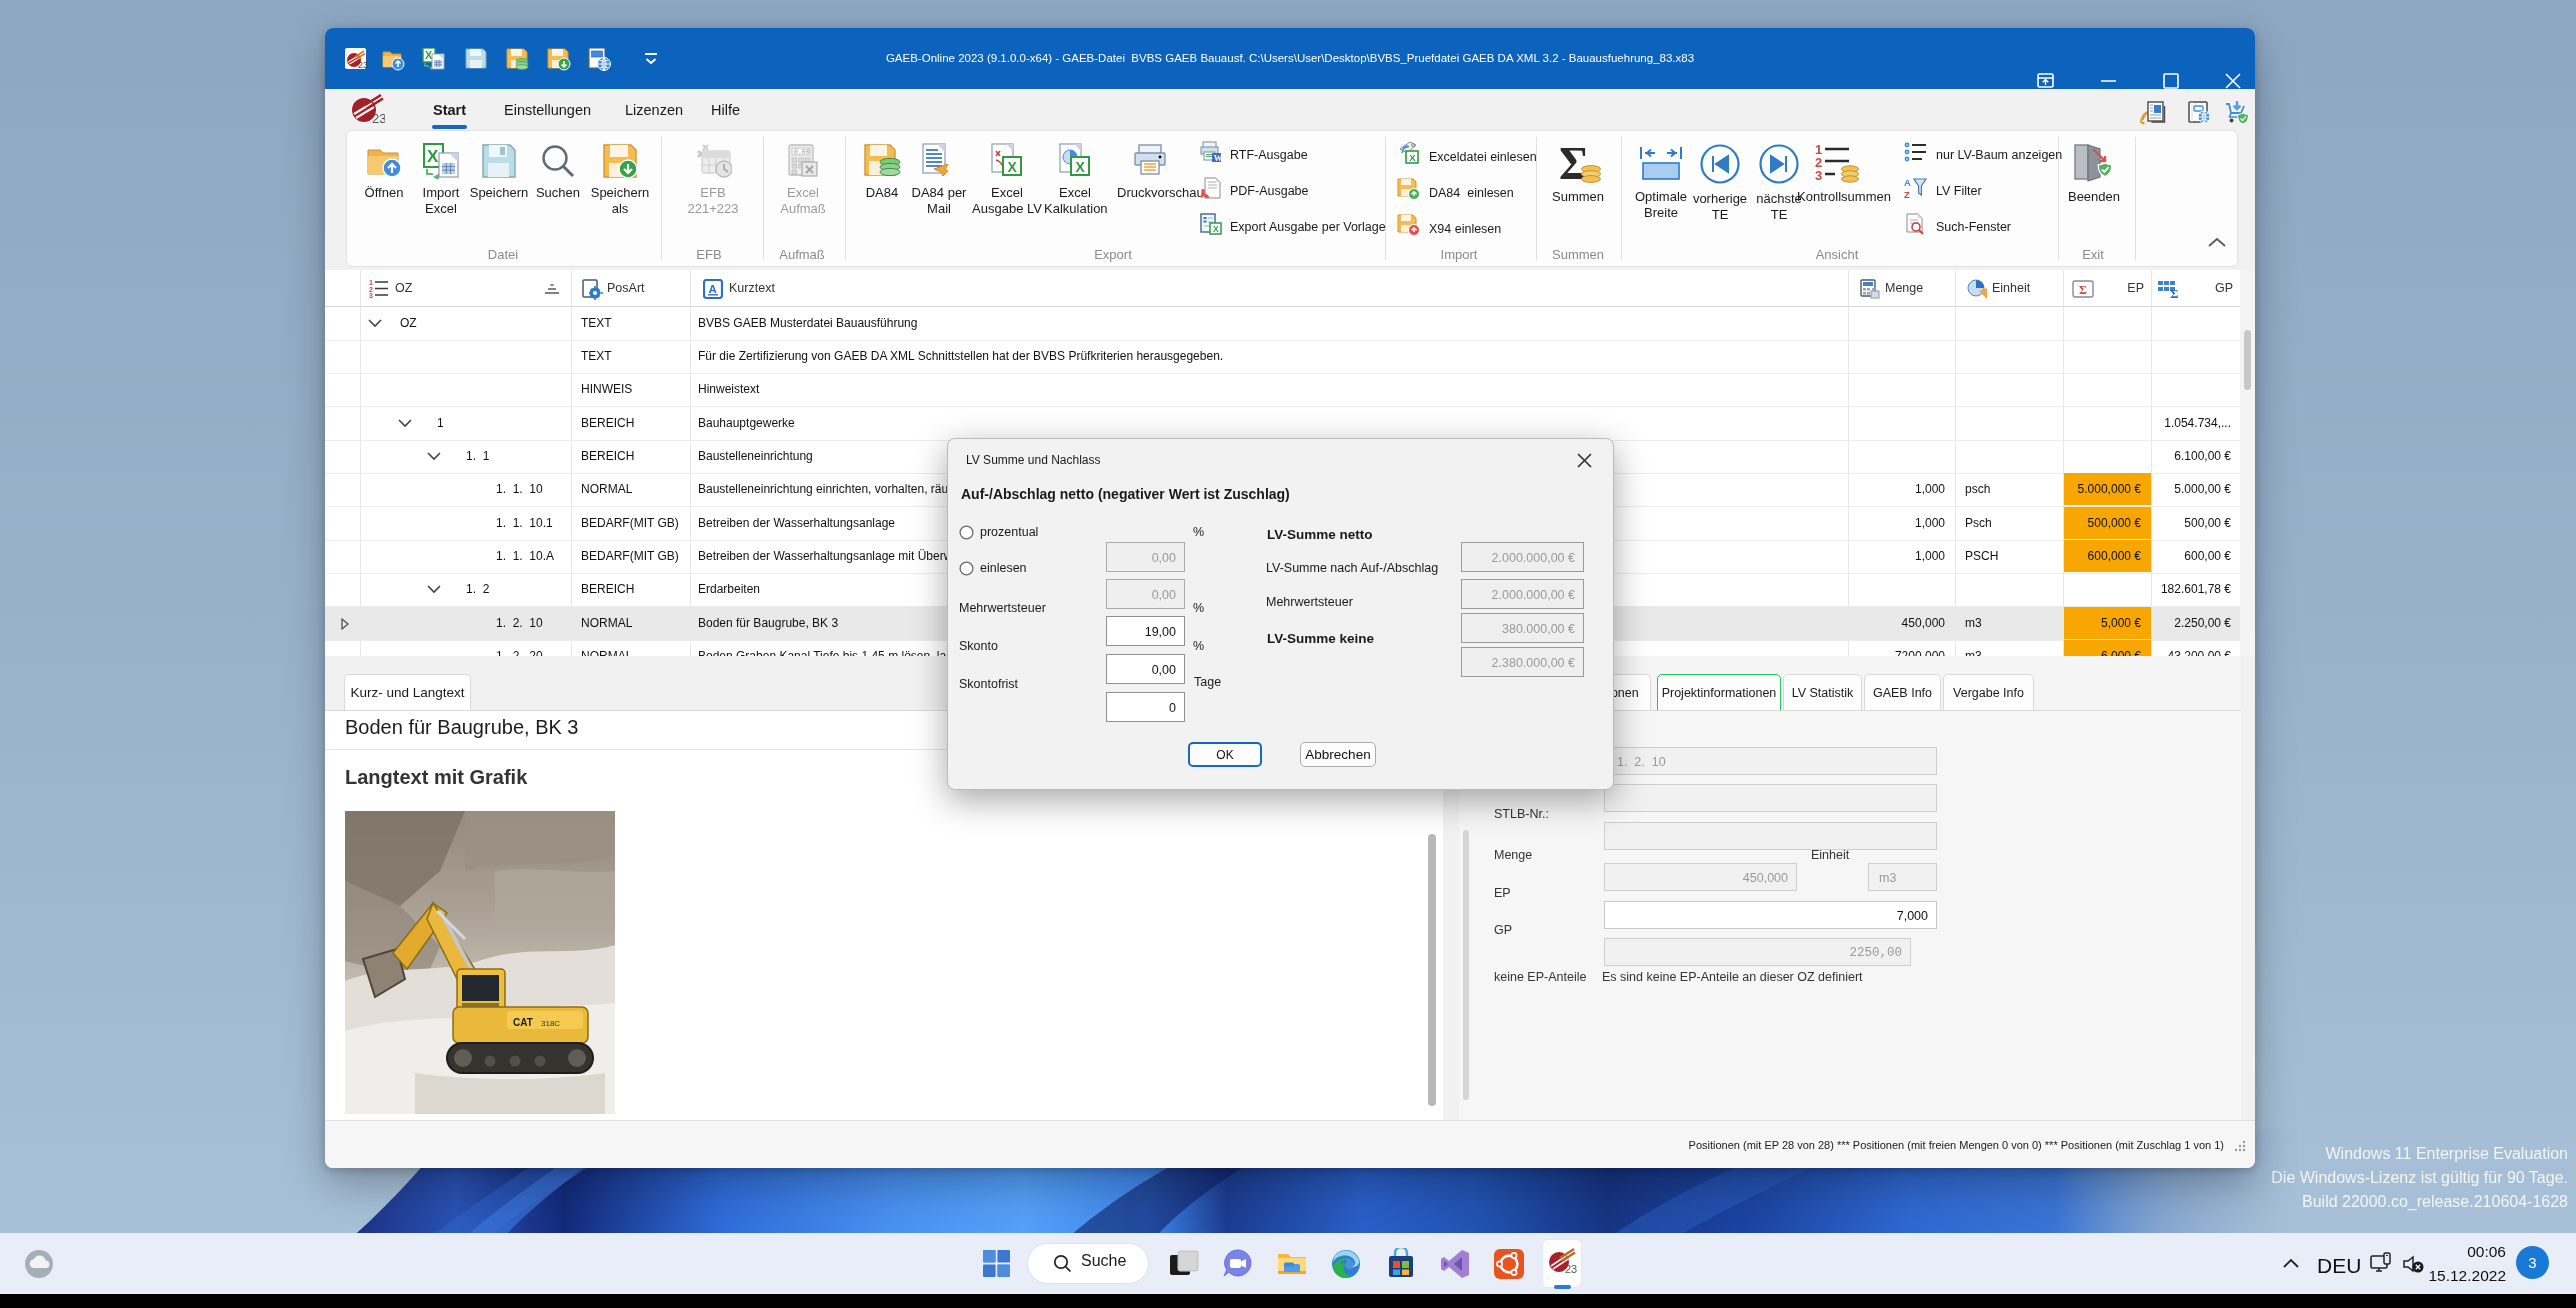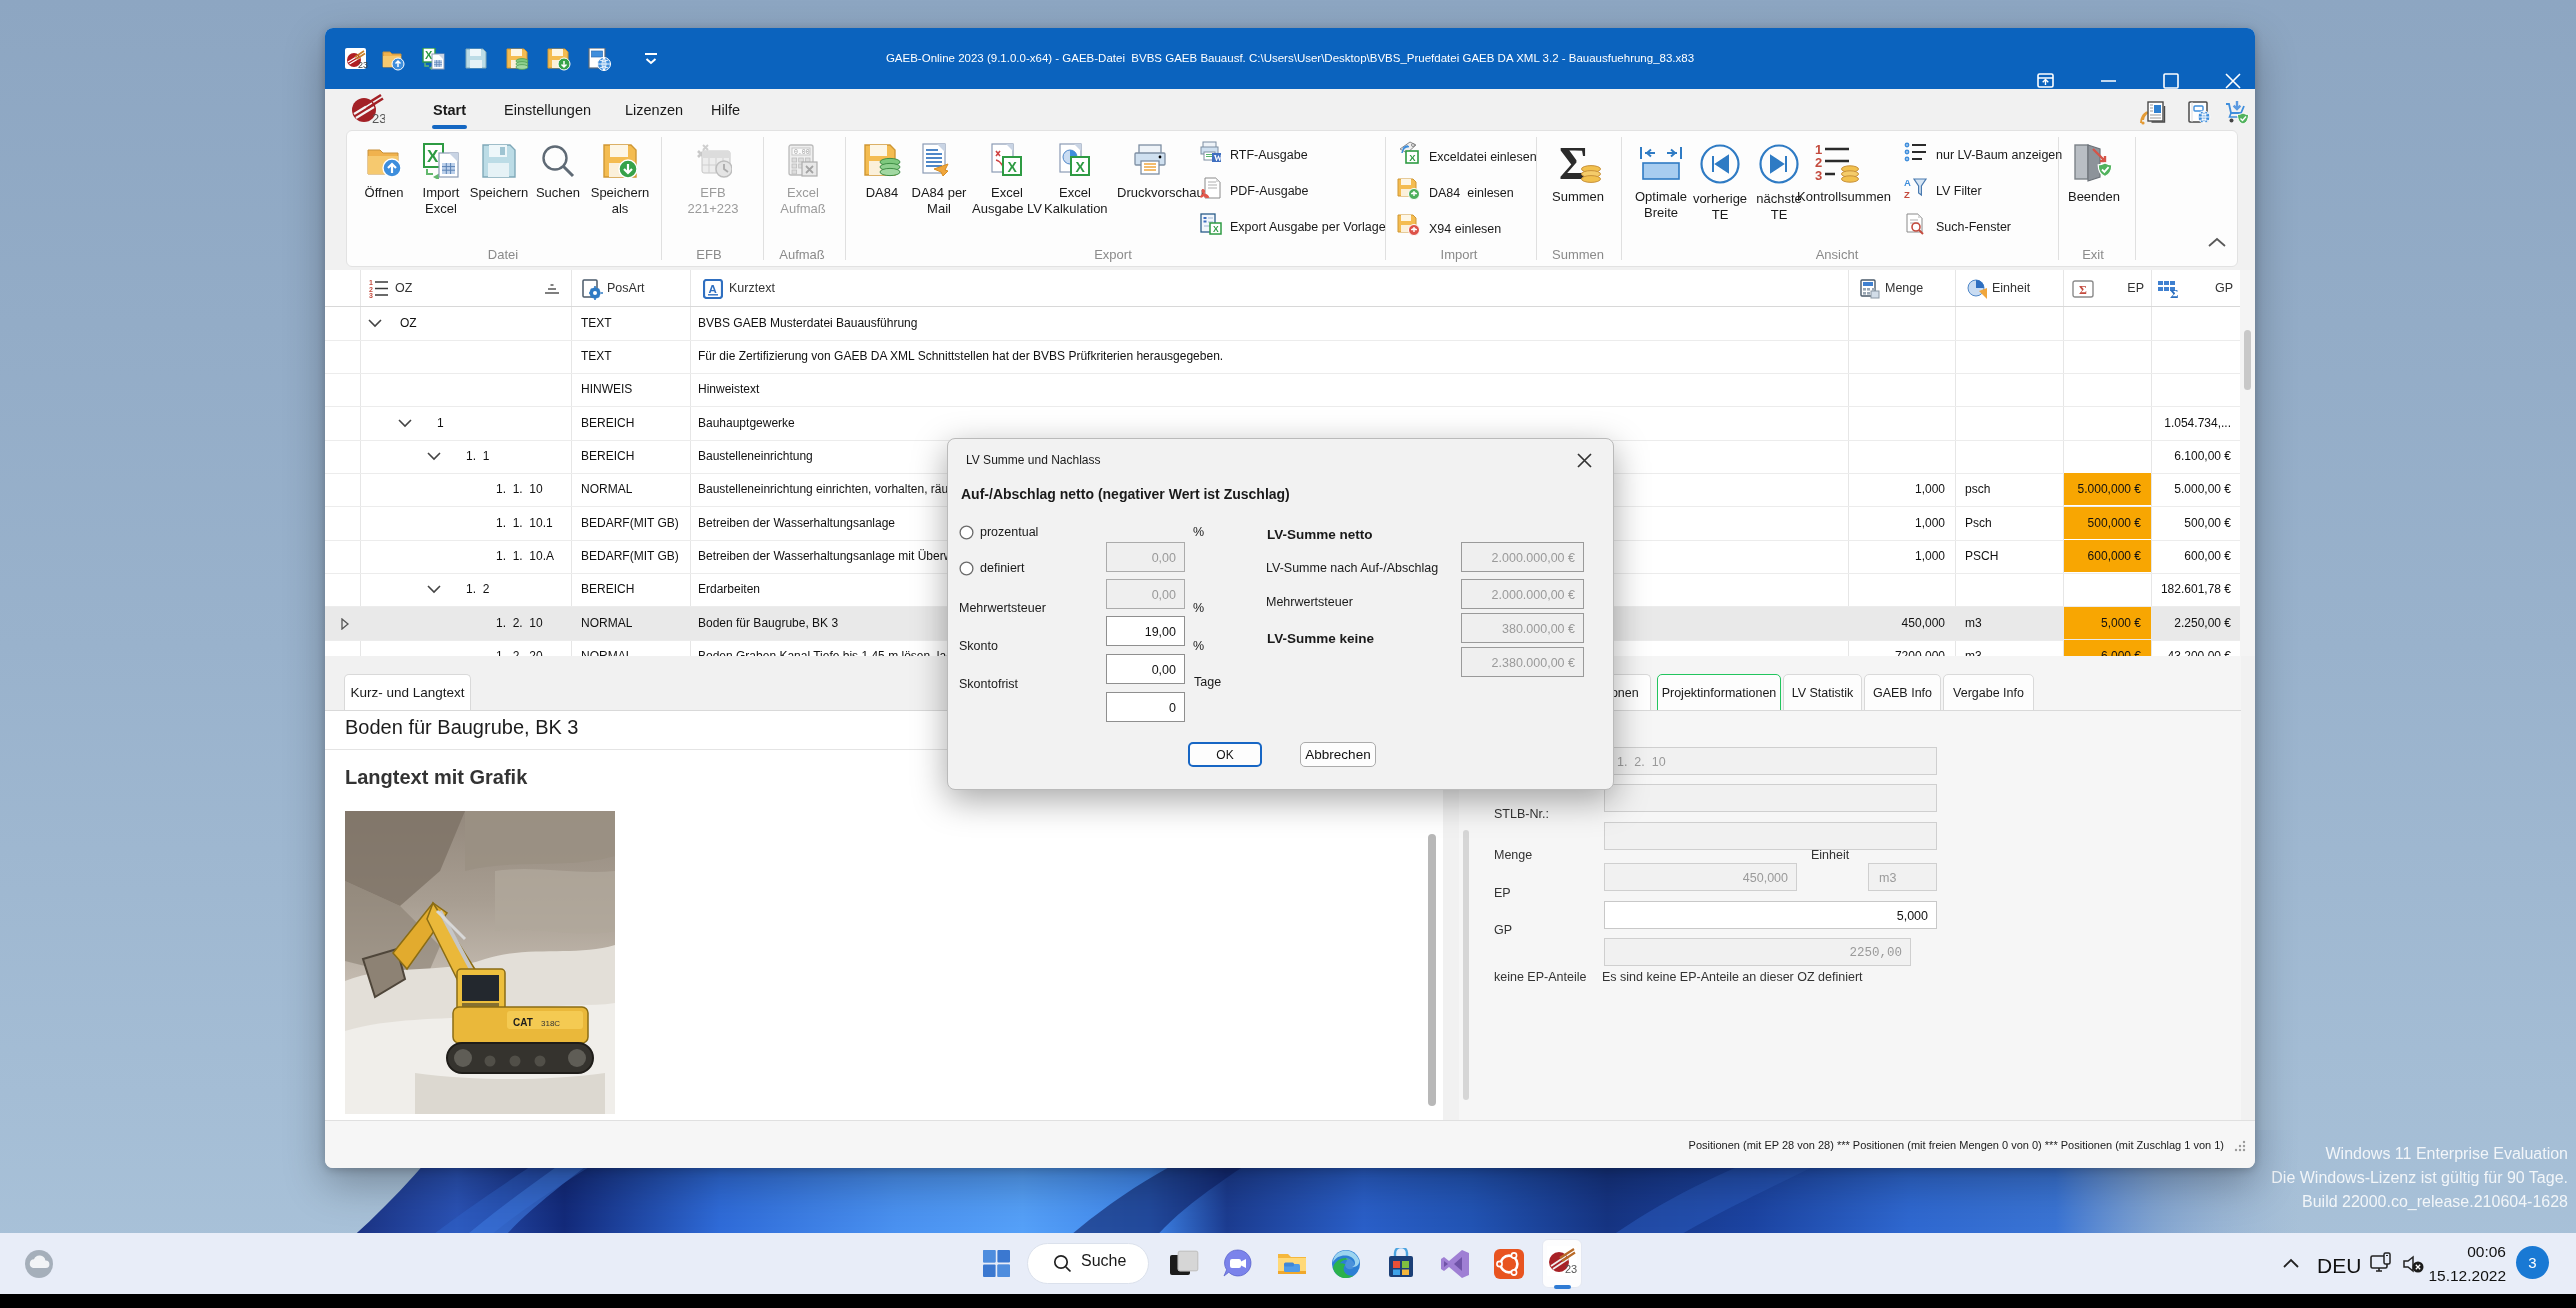--- a/index.html
+++ b/index.html
@@ -693,21 +693,21 @@
       <div class="dlab" style="left:35px;top:192px;color:#333">Menge</div>
       <div class="dbox" style="left:145px;top:185px;width:193px;height:28px;background:#f1f1f1;border-color:#cfcfcf;">
           <span>450,000</span>
         </div>
       <div class="dlab" style="left:352px;top:192px;color:#333">Einheit</div>
       <div class="dbox" style="left:409px;top:185px;width:69px;height:28px;background:#f1f1f1;border-color:#cfcfcf;">
           <span style="left:10px;right:auto">m3</span>
         </div>
       <div class="dlab" style="left:35px;top:230px;color:#333">EP</div>
       <div class="dbox dboxw" style="left:145px;top:223px;width:333px;height:28px;border-color:#c8c8c8;">
-          <span style="color:#111">5,000</span>
+          <span style="color:#111">7,000</span>
         </div>
       <div class="dlab" style="left:35px;top:267px;color:#333">GP</div>
       <div class="dbox" style="left:145px;top:260px;width:307px;height:28px;background:#f1f1f1;border-color:#cfcfcf;font-family:Liberation Mono, monospace;">
           <span>2250,00</span>
         </div>
       <div class="dlab" style="left:35px;top:314px;color:#333">keine EP-Anteile</div>
       <div class="dlab" style="left:143px;top:314px;color:#333">Es sind keine EP-Anteile an dieser OZ definiert</div>
     </div>
   </div>
   <div id="statusbar" class="abs">
@@ -735,21 +735,21 @@
       <circle cx="7.5" cy="7.5" r="6.4" fill="#fff" stroke="#6a6a6a" stroke-width="1.3"></circle>
     </svg>
   <div class="dlab" style="left:32px;top:86px;">prozentual</div>
   <div class="dbox" style="left:158px;top:81px;width:79px;height:30px;">
       <span style="line-height:30px">0,00</span>
     </div>
   <div class="dlab" style="left:245px;top:86px;">%</div>
   <svg class="abs" style="left:11px;top:122px" width="15" height="15" viewBox="0 0 15 15">
       <circle cx="7.5" cy="7.5" r="6.4" fill="#fff" stroke="#6a6a6a" stroke-width="1.3"></circle>
     </svg>
-  <div class="dlab" style="left:32px;top:122px;">definiert</div>
+  <div class="dlab" style="left:32px;top:122px;">einlesen</div>
   <div class="dbox" style="left:158px;top:118px;width:79px;height:30px;">
       <span style="line-height:30px">0,00</span>
     </div>
   <div class="dlab" style="left:11px;top:162px;">Mehrwertsteuer</div>
   <div class="dbox dboxw" style="left:158px;top:155px;width:79px;height:30px;">
       <span style="line-height:30px;color:#111">19,00</span>
     </div>
   <div class="dlab" style="left:245px;top:162px;">%</div>
   <div class="dlab" style="left:11px;top:200px;">Skonto</div>
   <div class="dbox dboxw" style="left:158px;top:193px;width:79px;height:30px;">

